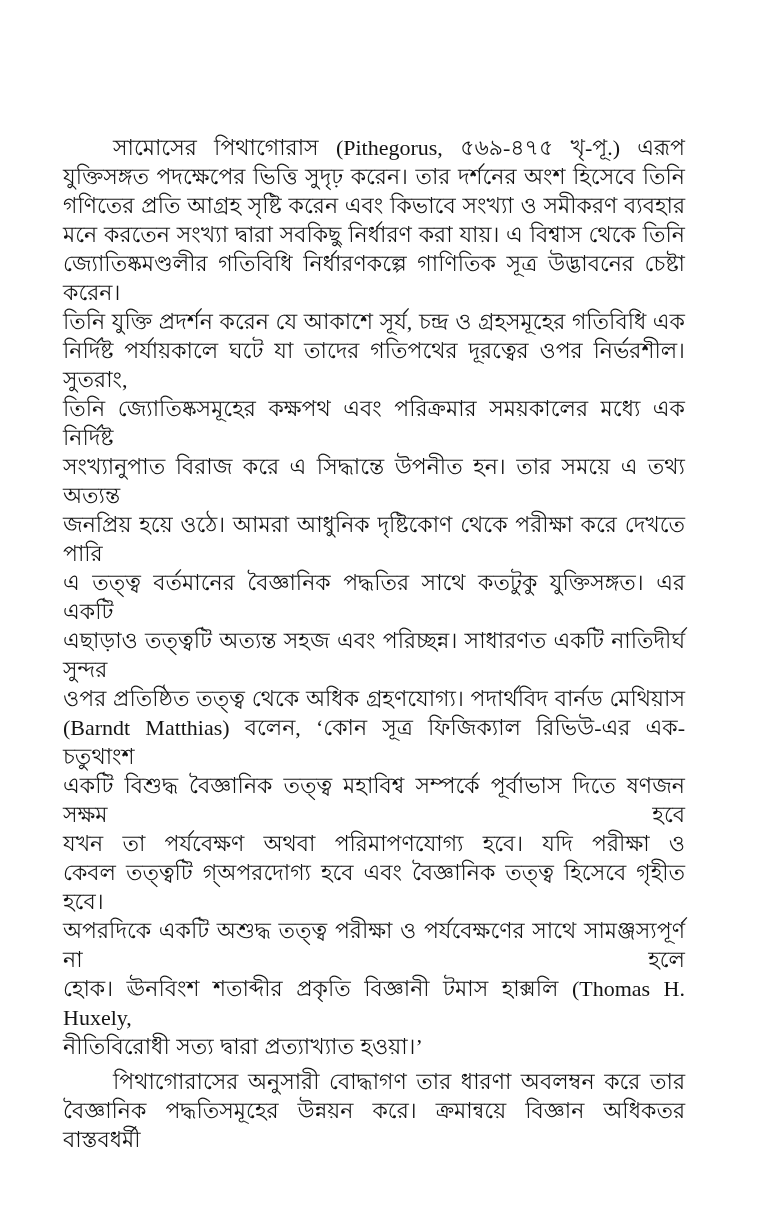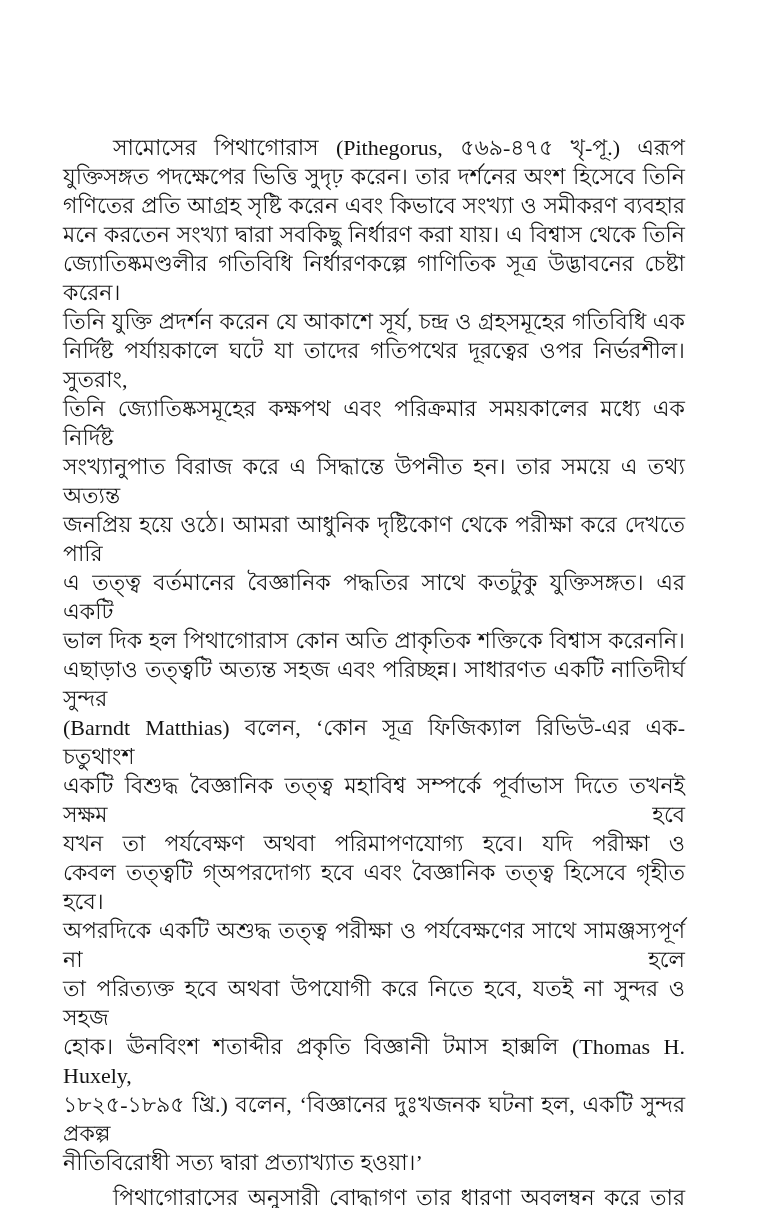--- a/index.html
+++ b/index.html
@@ -46,30 +46,28 @@
         <div class="line">যুক্তিসঙ্গত পদক্ষেপের ভিত্তি সুদৃঢ় করেন। তার দর্শনের অংশ হিসেবে তিনি</div>
         <div class="line">গণিতের প্রতি আগ্রহ সৃষ্টি করেন এবং কিভাবে সংখ্যা ও সমীকরণ ব্যবহার</div>
         <div class="line">মনে করতেন সংখ্যা দ্বারা সবকিছু নির্ধারণ করা যায়। এ বিশ্বাস থেকে তিনি</div>
         <div class="line">জ্যোতিষ্কমণ্ডলীর গতিবিধি নির্ধারণকল্পে গাণিতিক সূত্র উদ্ভাবনের চেষ্টা করেন।</div>
         <div class="line">তিনি যুক্তি প্রদর্শন করেন যে আকাশে সূর্য, চন্দ্র ও গ্রহসমূহের গতিবিধি এক</div>
         <div class="line">নির্দিষ্ট পর্যায়কালে ঘটে যা তাদের গতিপথের দূরত্বের ওপর নির্ভরশীল। সুতরাং,</div>
         <div class="line">তিনি জ্যোতিষ্কসমূহের কক্ষপথ এবং পরিক্রমার সময়কালের মধ্যে এক নির্দিষ্ট</div>
         <div class="line">সংখ্যানুপাত বিরাজ করে এ সিদ্ধান্তে উপনীত হন। তার সময়ে এ তথ্য অত্যন্ত</div>
         <div class="line">জনপ্রিয় হয়ে ওঠে। আমরা আধুনিক দৃষ্টিকোণ থেকে পরীক্ষা করে দেখতে পারি</div>
         <div class="line">এ তত্ত্ব বর্তমানের বৈজ্ঞানিক পদ্ধতির সাথে কতটুকু যুক্তিসঙ্গত। এর একটি</div>
-        <div class="line">ভাল দিক হল পিথাগোরাস কোন অতি প্রাকৃতিক শক্তিকে বিশ্বাস করেননি।</div>
         <div class="line">এছাড়াও তত্ত্বটি অত্যন্ত সহজ এবং পরিচ্ছন্ন। সাধারণত একটি নাতিদীর্ঘ সুন্দর</div>
+        <div class="line">ওপর প্রতিষ্ঠিত তত্ত্ব থেকে অধিক গ্রহণযোগ্য। পদার্থবিদ বার্নড মেথিয়াস</div>
         <div class="line">(Barndt Matthias) বলেন, ‘কোন সূত্র ফিজিক্যাল রিভিউ-এর এক-চতুথাংশ</div>
-        <div class="line">একটি বিশুদ্ধ বৈজ্ঞানিক তত্ত্ব মহাবিশ্ব সম্পর্কে পূর্বাভাস দিতে তখনই সক্ষম হবে</div>
+        <div class="line">একটি বিশুদ্ধ বৈজ্ঞানিক তত্ত্ব মহাবিশ্ব সম্পর্কে পূর্বাভাস দিতে ষণজন সক্ষম হবে</div>
         <div class="line">যখন তা পর্যবেক্ষণ অথবা পরিমাপণযোগ্য হবে। যদি পরীক্ষা ও</div>
         <div class="line">কেবল তত্ত্বটি গ্অপরদোগ্য হবে এবং বৈজ্ঞানিক তত্ত্ব হিসেবে গৃহীত হবে।</div>
         <div class="line">অপরদিকে একটি অশুদ্ধ তত্ত্ব পরীক্ষা ও পর্যবেক্ষণের সাথে সামঞ্জস্যপূর্ণ না হলে</div>
-        <div class="line">তা পরিত্যক্ত হবে অথবা উপযোগী করে নিতে হবে, যতই না সুন্দর ও সহজ</div>
         <div class="line">হোক। ঊনবিংশ শতাব্দীর প্রকৃতি বিজ্ঞানী টমাস হাক্সলি (Thomas H. Huxely,</div>
-        <div class="line">১৮২৫-১৮৯৫ খ্রি.) বলেন, ‘বিজ্ঞানের দুঃখজনক ঘটনা হল, একটি সুন্দর প্রকল্প</div>
         <div class="line last">নীতিবিরোধী সত্য দ্বারা প্রত্যাখ্যাত হওয়া।’</div>
       </div>
       <div class="para">
         <div class="line indent">পিথাগোরাসের অনুসারী বোদ্ধাগণ তার ধারণা অবলম্বন করে তার</div>
         <div class="line">বৈজ্ঞানিক পদ্ধতিসমূহের উন্নয়ন করে। ক্রমান্বয়ে বিজ্ঞান অধিকতর বাস্তবধর্মী</div>
       </div>
     </div>
 
 </div>
 

